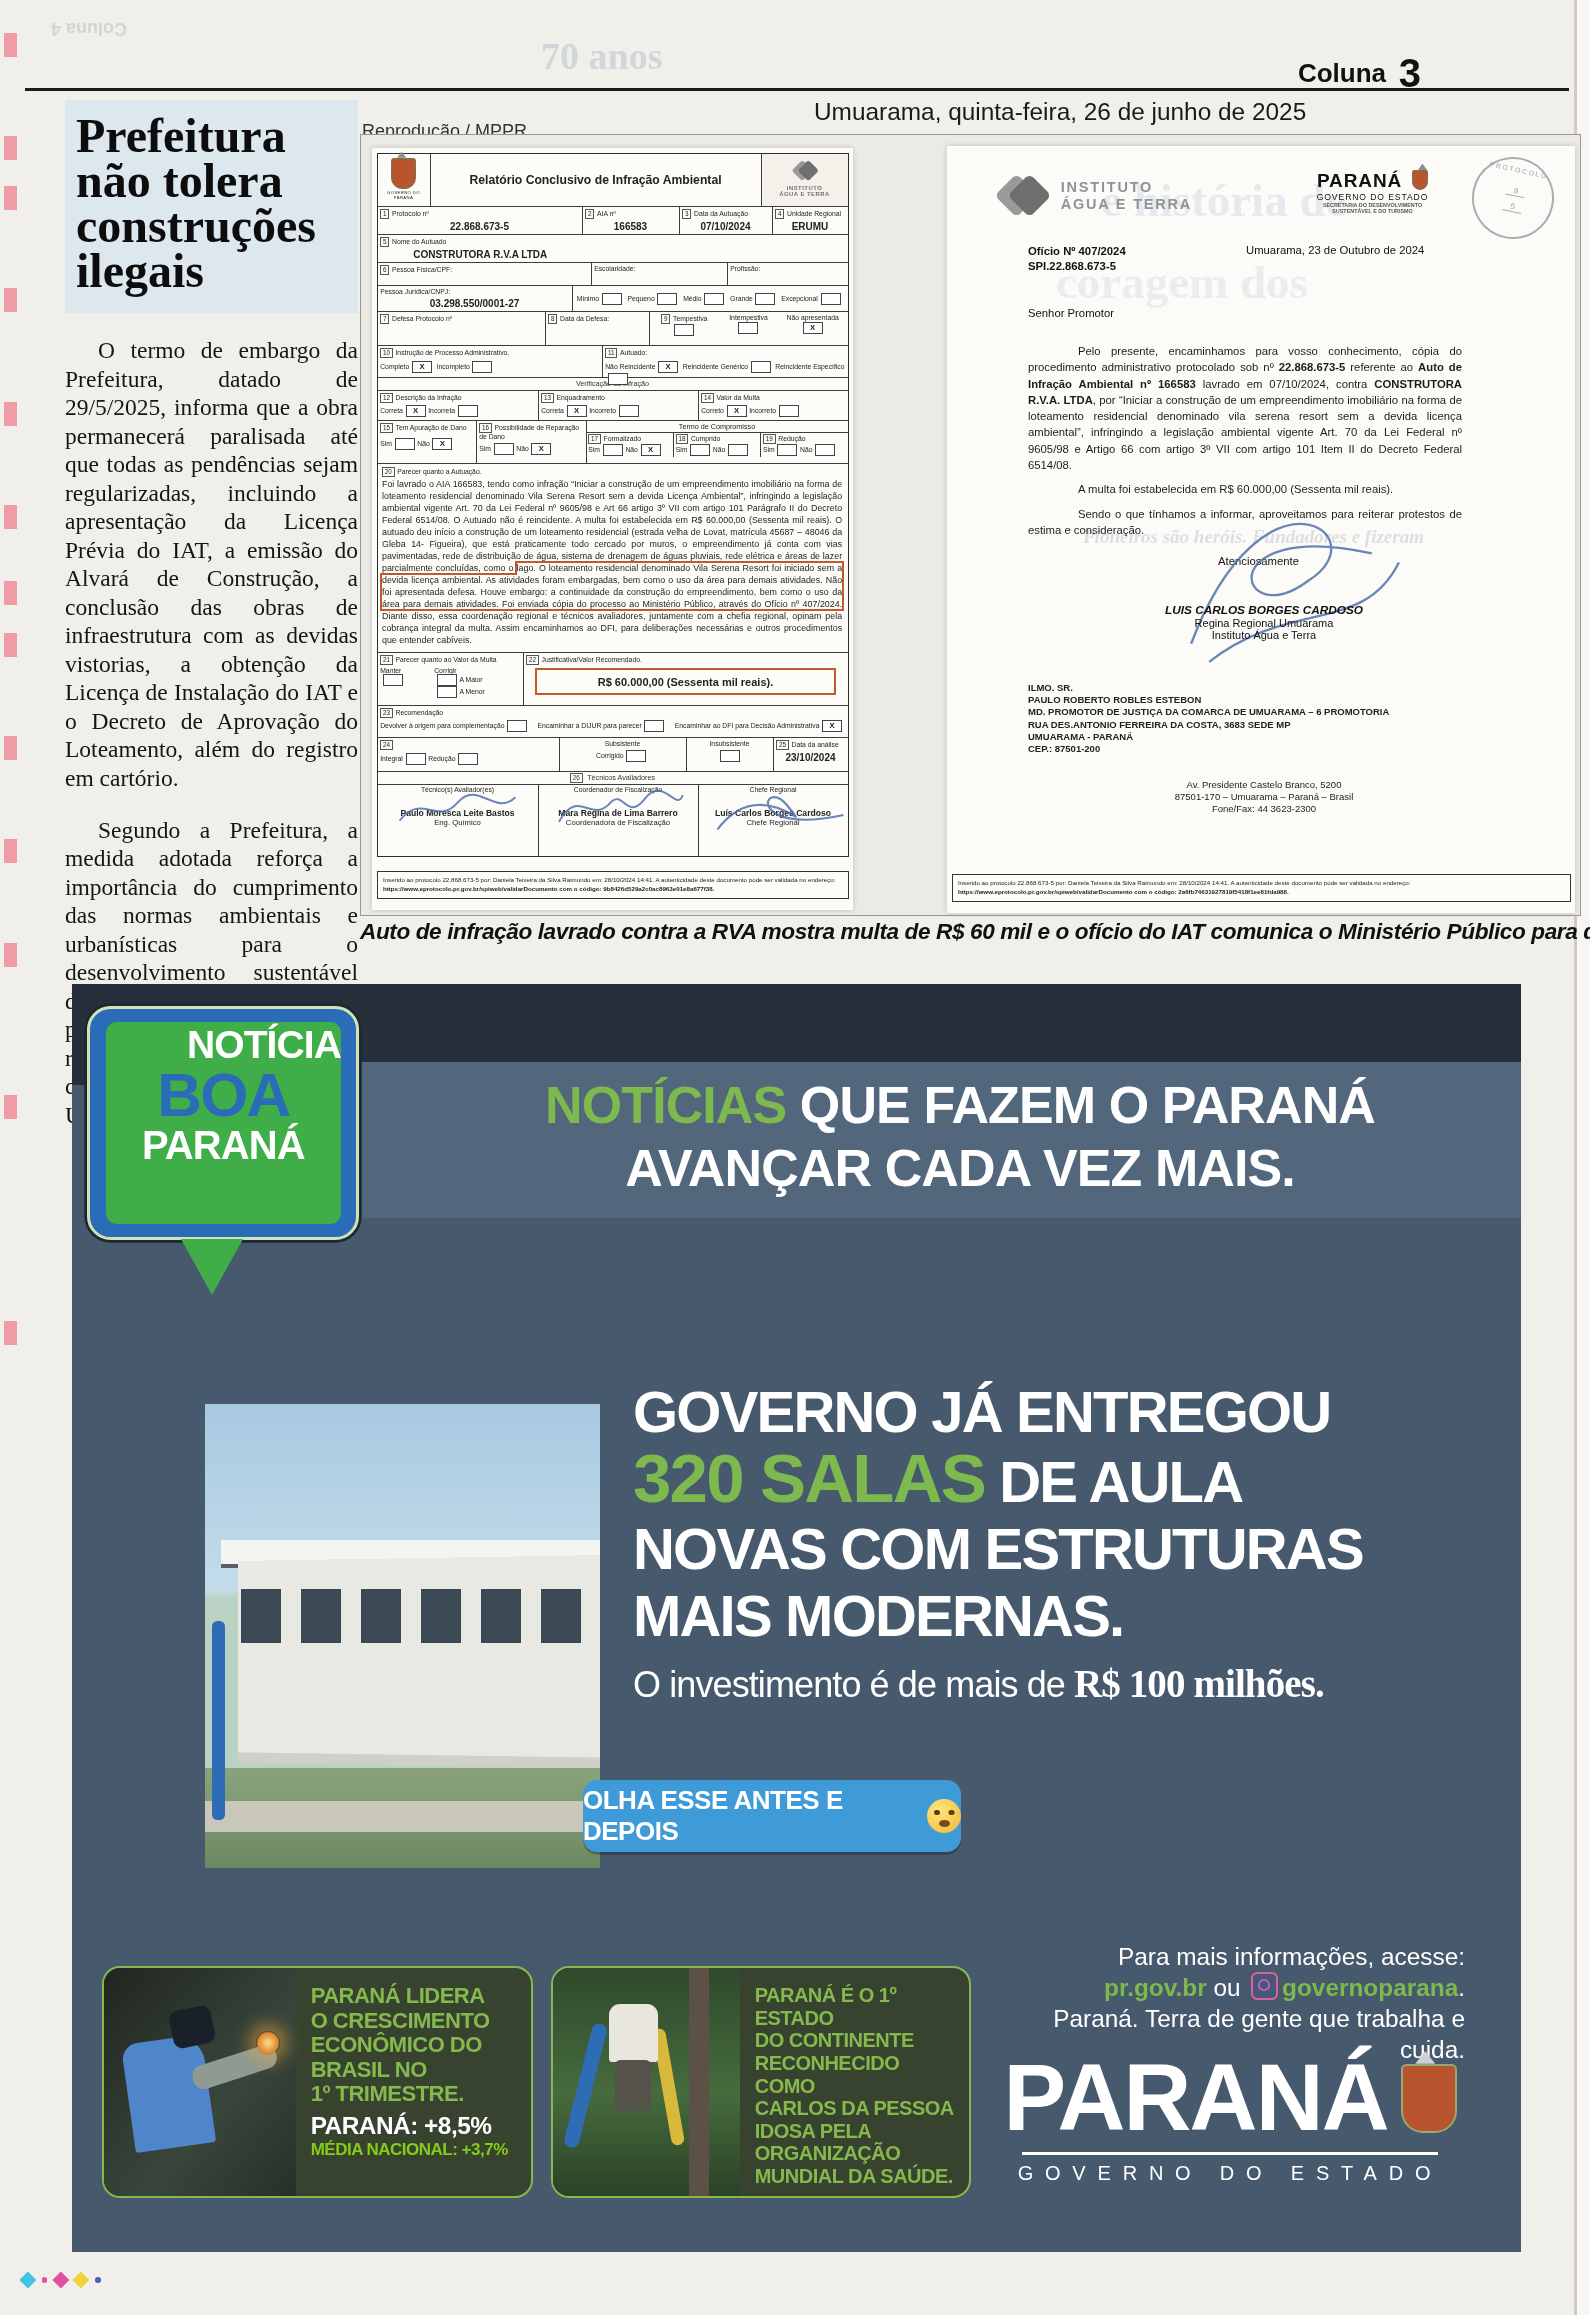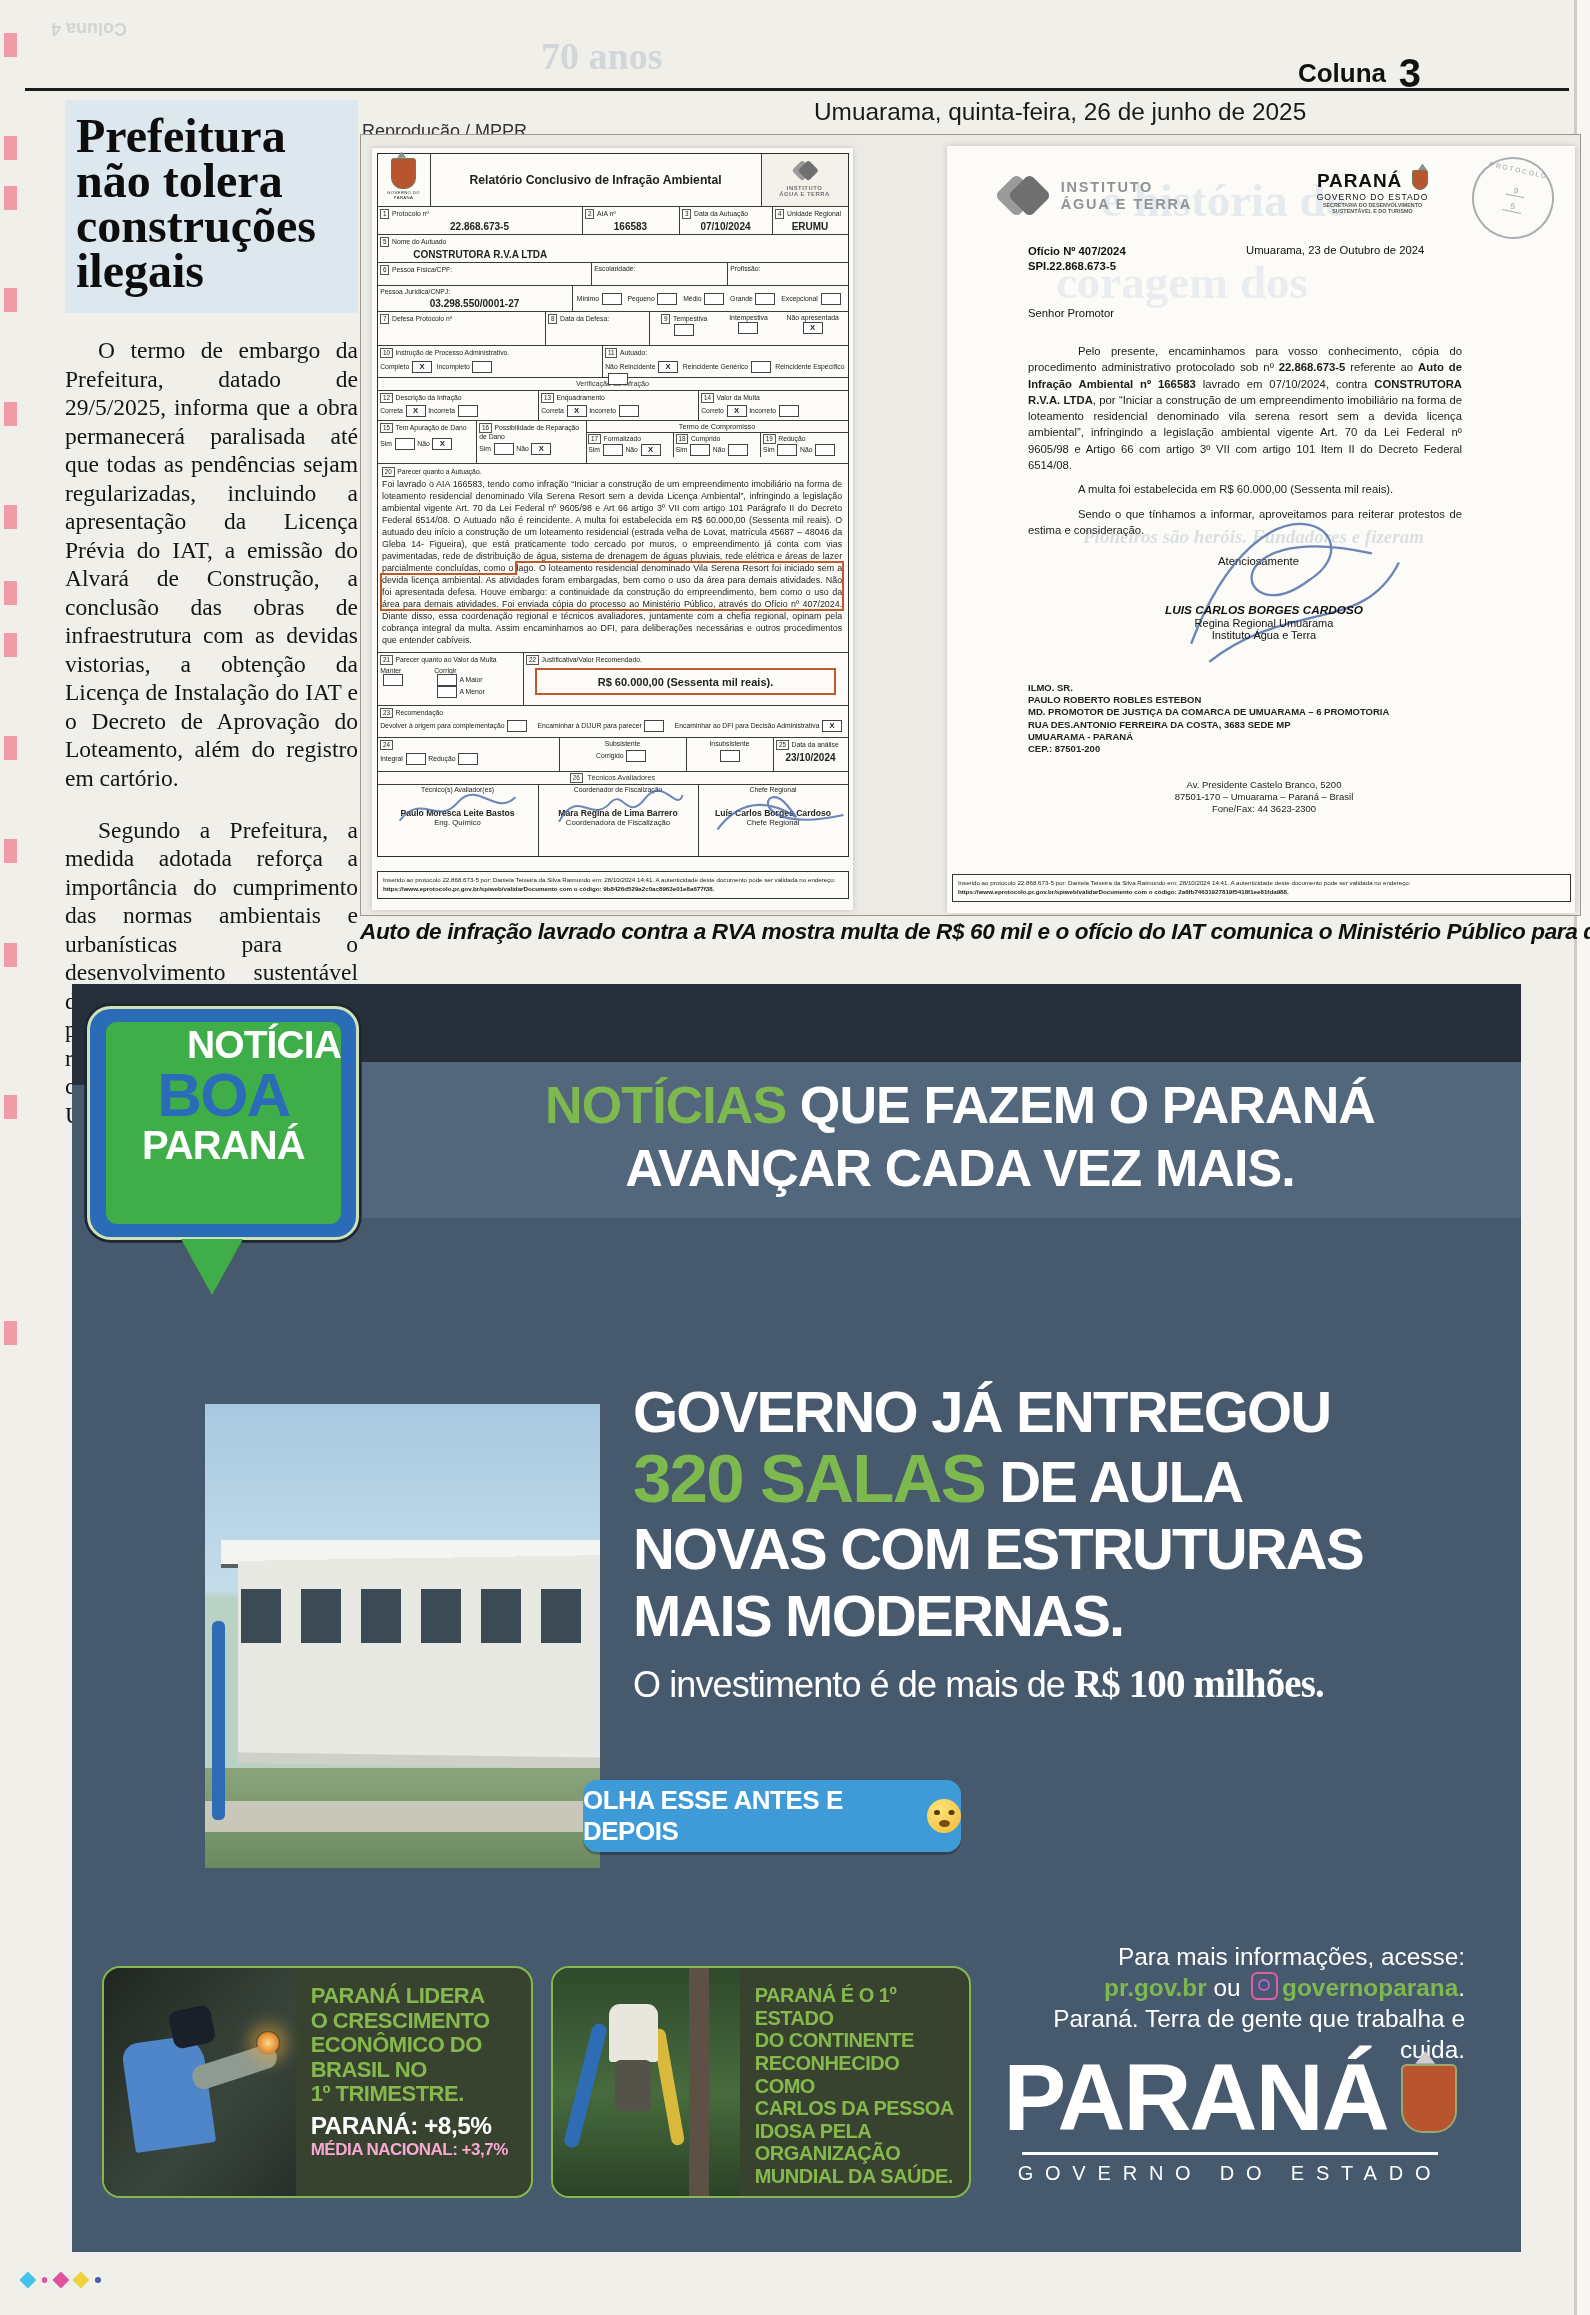--- a/index.html
+++ b/index.html
@@ -125,21 +125,21 @@
   .park{background:linear-gradient(#2f4a2c,#466b3d 55%,#2c4227);}
   .park .trunk{position:absolute;left:136px;top:0;width:20px;height:100%;background:#5d5146;}
   .park .man{position:absolute;left:56px;top:36px;width:49px;height:58px;background:#e8e6dd;border-radius:11px 11px 3.6px 3.6px;}
   .park .legs{position:absolute;left:62px;top:92px;width:36px;height:51px;background:#55524a;border-radius:5.4px;}
   .park .bar1{position:absolute;left:25px;top:54px;width:14.5px;height:127px;border-radius:7.2px;background:#2e6cb5;transform:rotate(14deg);}
   .park .bar2{position:absolute;left:109px;top:60px;width:12.7px;height:118px;border-radius:7.2px;background:#d8b93c;transform:rotate(-10deg);}
   .ptext{flex:1;padding:16.3px 9px 0 14.5px;}
   .ptext .gl{color:#86b94d;font-weight:bold;font-size:22px;line-height:24.4px;letter-spacing:-0.5px;}
   .p2 .ptext .gl{font-size:20px;line-height:22.6px;}
   .stat1{color:#fff;font-weight:bold;font-size:24.4px;margin-top:5.4px;letter-spacing:-0.5px;}
-  .stat2{color:#f9a8d4;font-weight:bold;font-size:17px;letter-spacing:-0.5px;}
+  .stat2{color:#84cc16;font-weight:bold;font-size:17px;letter-spacing:-0.5px;}
   .info{position:absolute;left:923px;top:957px;width:470px;text-align:right;color:#fff;font-size:24.4px;line-height:31px;}
   .info .lnk{color:#7db94e;font-weight:bold;}
   .ig{display:inline-block;width:23.5px;height:23.5px;border:2.7px solid #d75fae;border-radius:6.3px;position:relative;vertical-align:-3.6px;margin:0 3.6px;}
   .ig:before{content:"";position:absolute;left:5.4px;top:5.4px;width:7.2px;height:7.2px;border:2.7px solid #b75fd7;border-radius:50%;}
   .brand{position:absolute;left:923px;top:1067px;width:470px;text-align:center;color:#fff;}
   .brand .nm{font-size:94px;font-weight:bold;letter-spacing:-1.8px;line-height:94px;display:inline-block;vertical-align:middle;}
   .brand .coa{display:inline-block;vertical-align:middle;width:52px;height:65px;margin-left:12.7px;background:#b8552f;
         border:2.7px solid #98a871;border-radius:5.4px 5.4px 22px 22px;position:relative;}
   .brand .coa:before{content:"";position:absolute;left:12.7px;top:-14.5px;width:20px;height:12.7px;background:#cfcfcf;
         clip-path:polygon(50% 0,0 100%,100% 100%);}

